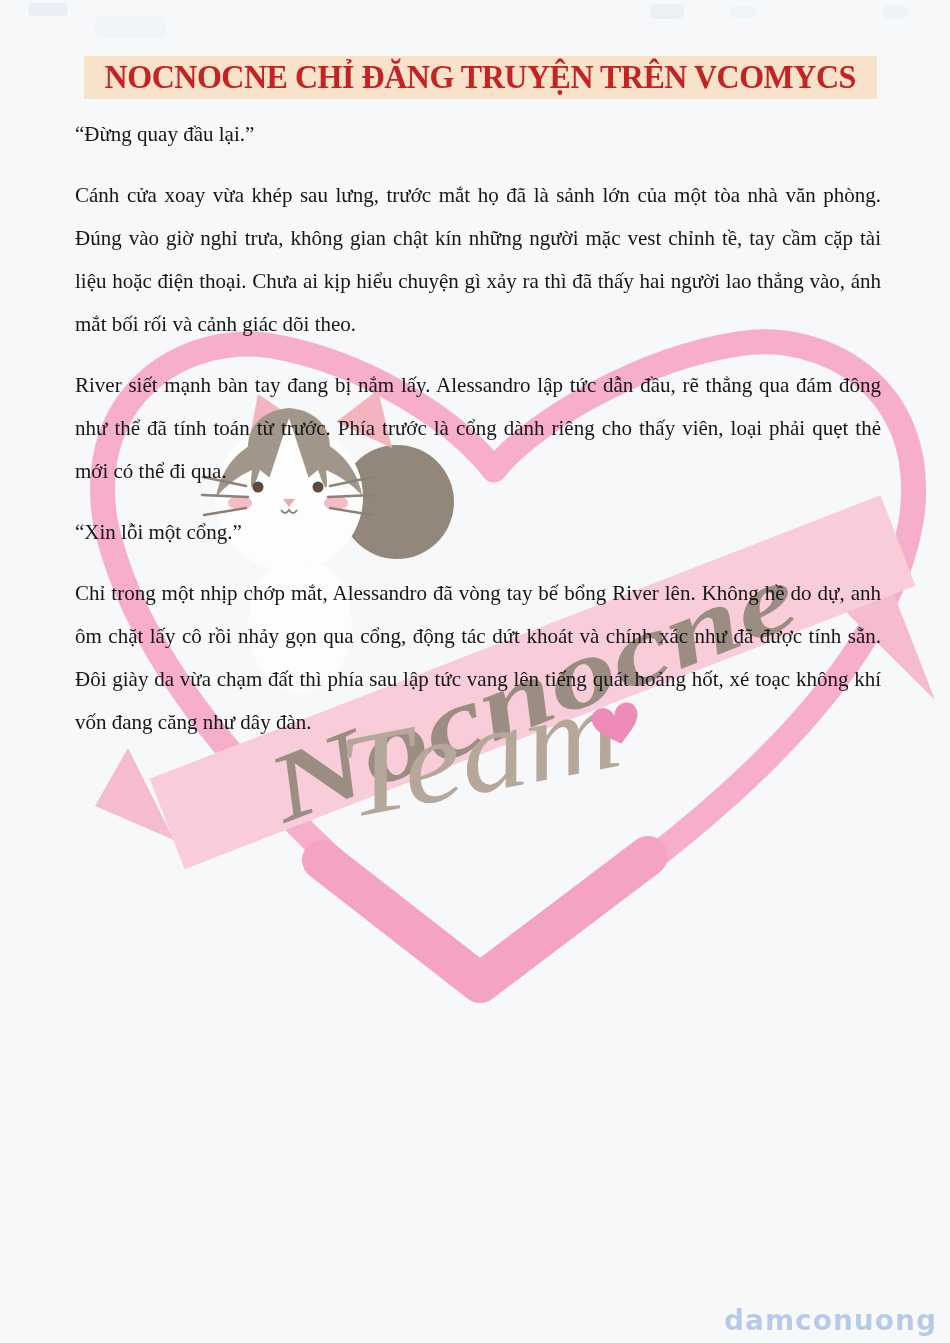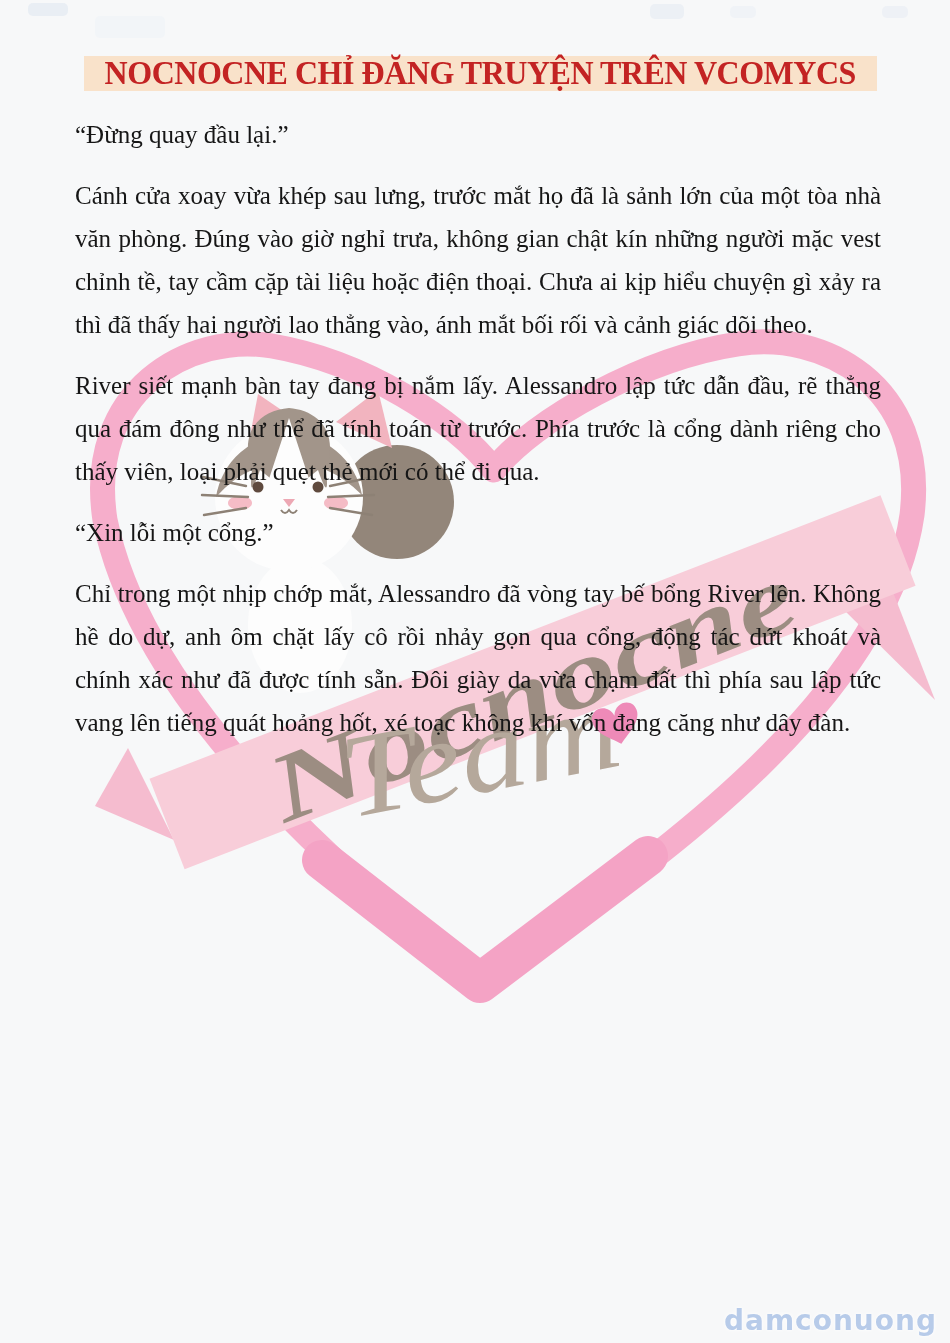--- a/index.html
+++ b/index.html
@@ -32,21 +32,21 @@
   
   .watermark {
     position: absolute; left: 0; top: 0;
     width: 950px; height: 1343px;
     z-index: 1;
   }
 
   .banner {
     position: absolute;
     left: 84px; top: 56px;
-    width: 793px; height: 35px;
+    width: 793px; height: 43px;
     background: #f9e2ca;
     display: flex; align-items: center; justify-content: center;
     z-index: 3;
   }
   .banner span {
     font-weight: 700;
     font-size: 33px;
     letter-spacing: -0.5px;
     color: #c32323;
     white-space: nowrap;
@@ -55,21 +55,21 @@
 
   .content {
     position: absolute;
     left: 75px; top: 113px;
     width: 806px;
     z-index: 2;
     color: #161616;
   }
   .content p {
     margin: 0 0 18px 0;
-    font-size: 25px;
+    font-size: 21px;
     line-height: 43px;
   }
   .content p.narrative {
     text-align: justify;
     text-align-last: left;
   }
 
   .footer-logo {
     position: absolute;
     left: 16px; top: 1284px;

